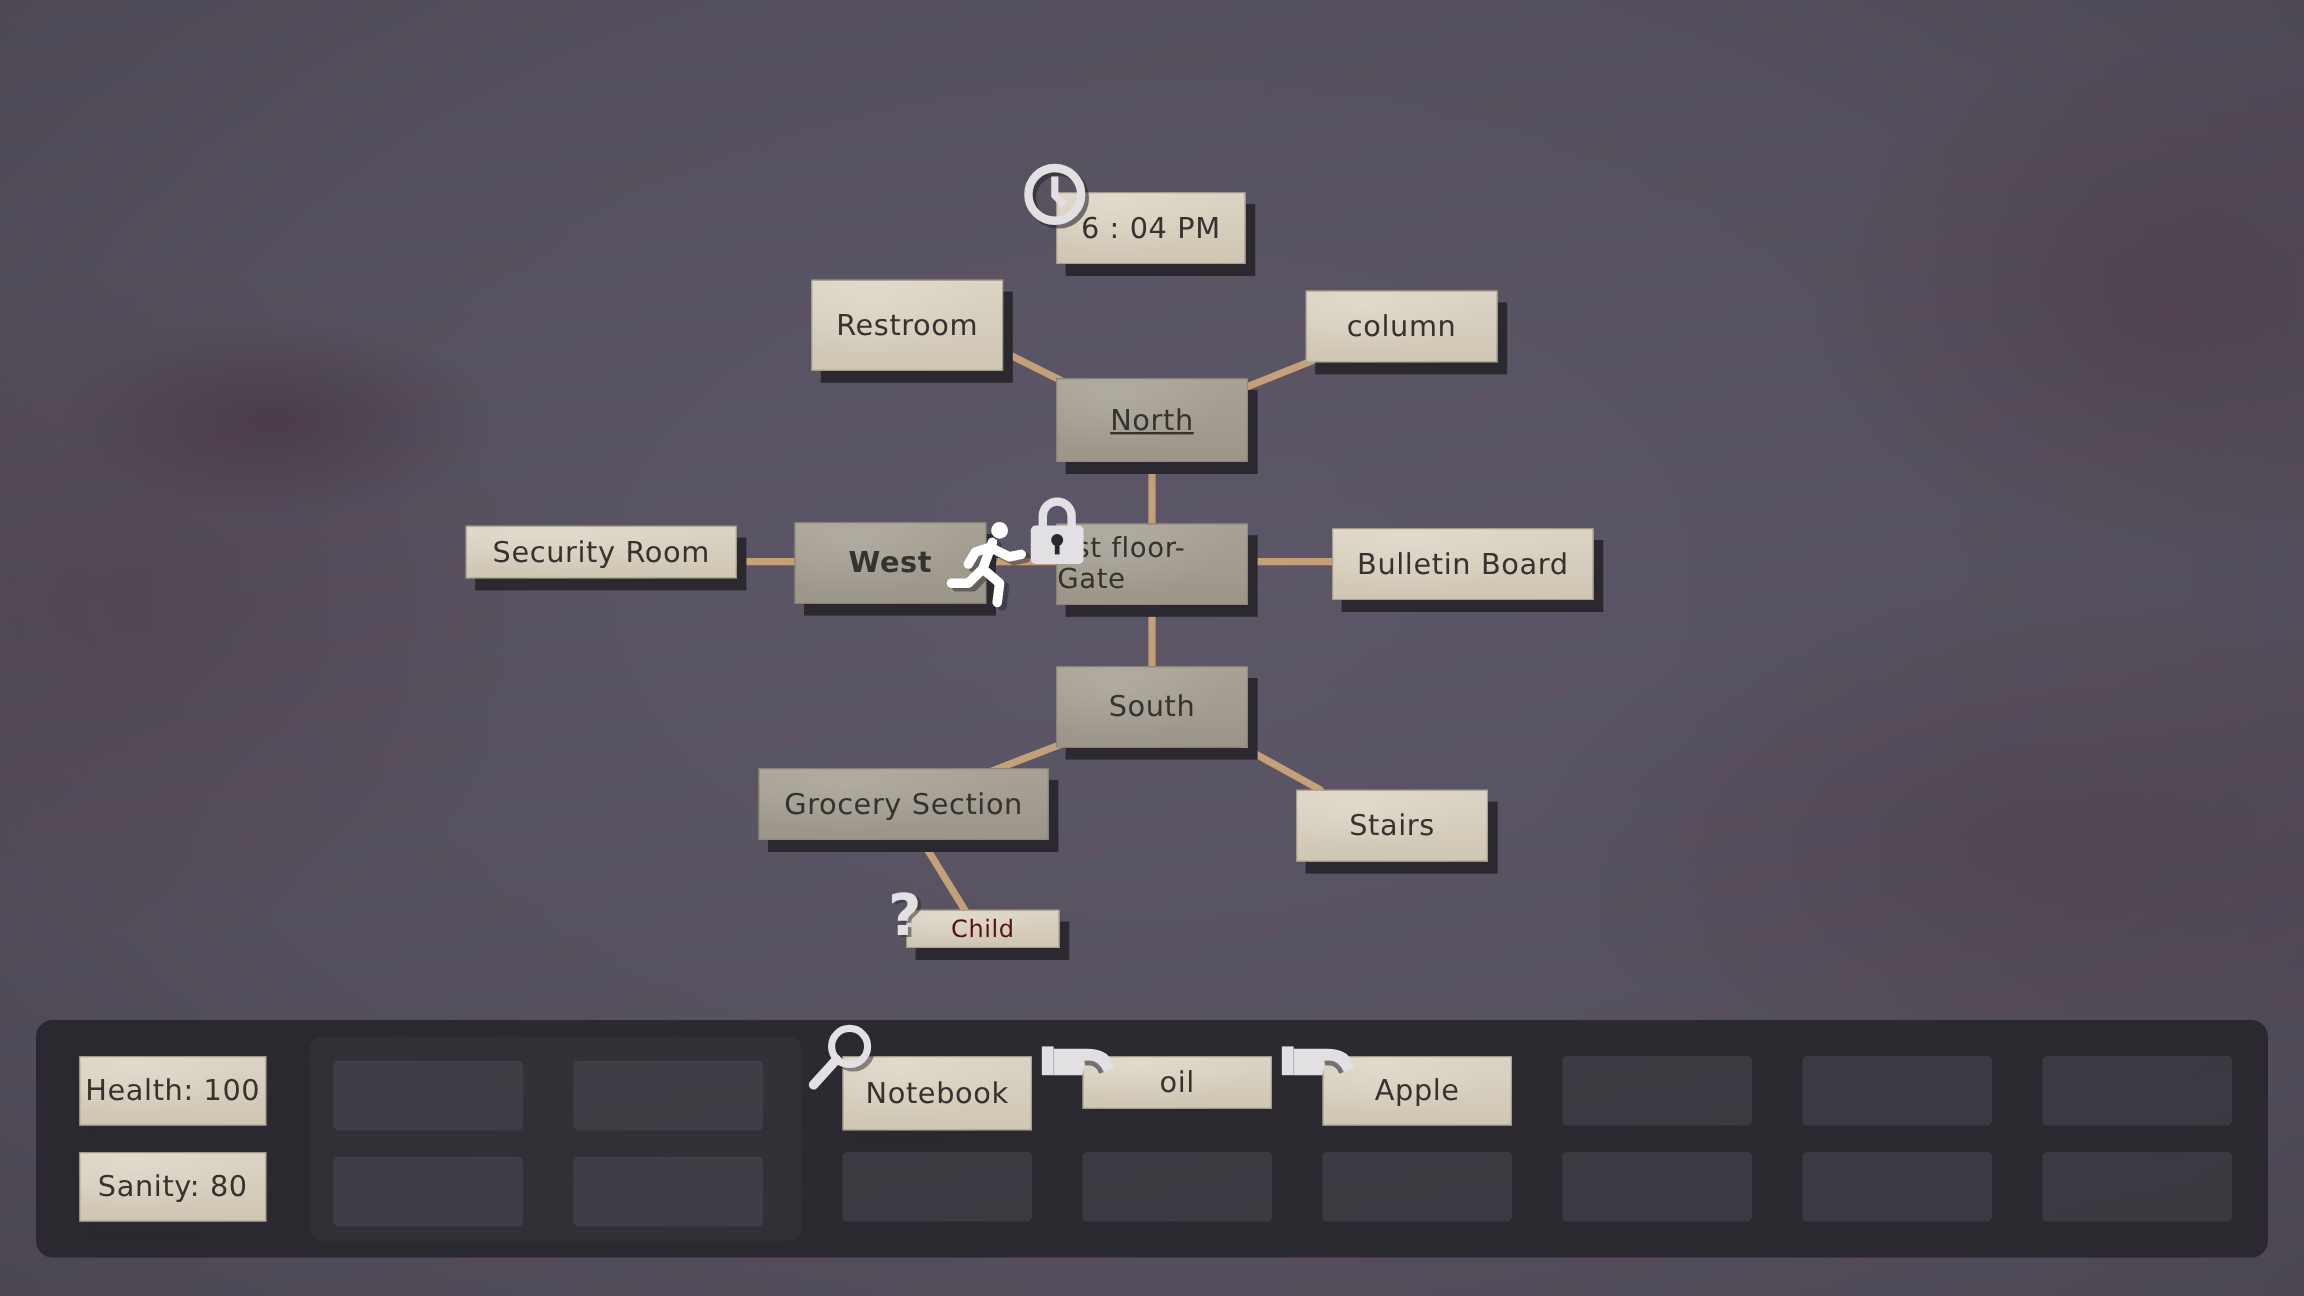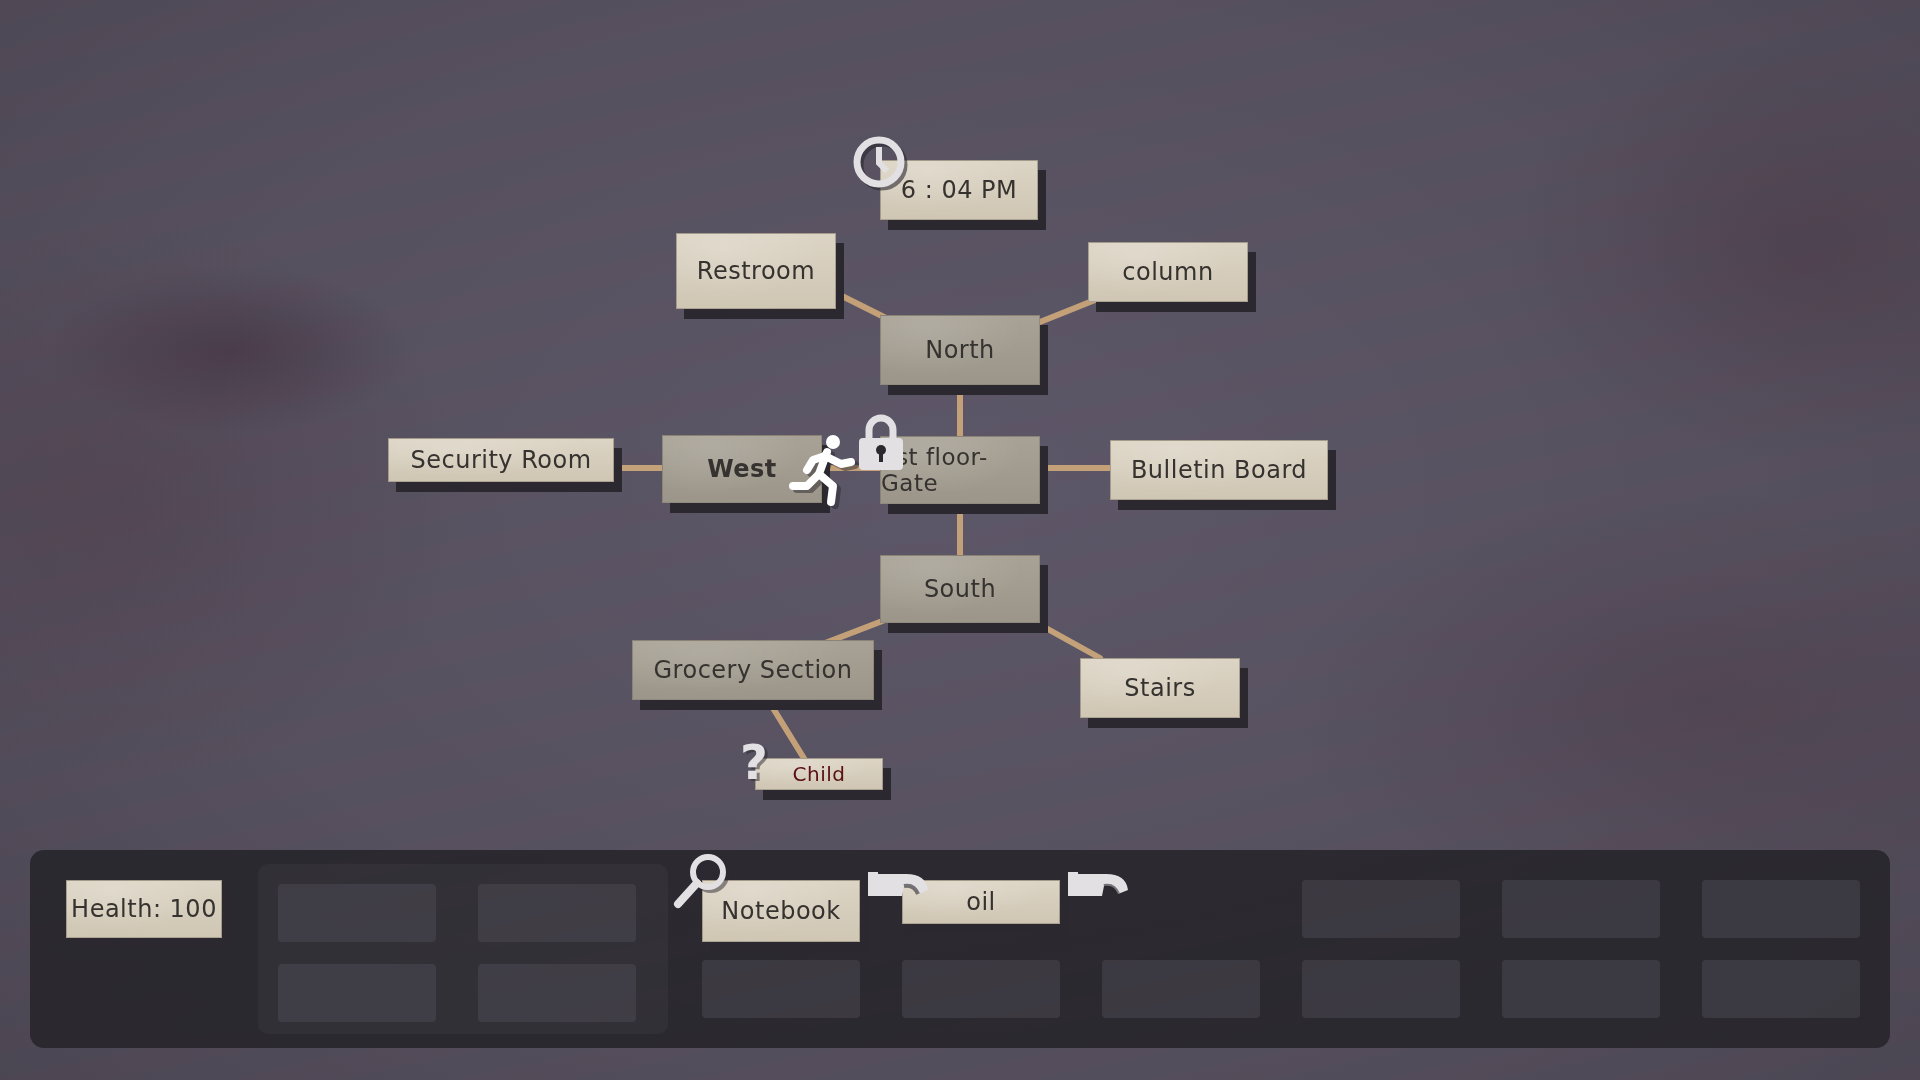--- a/index.html
+++ b/index.html
@@ -78,21 +78,21 @@
   <circle cx="29" cy="29" r="22" fill="none" stroke="#e2e0e2" stroke-width="7"></circle>
   <polyline points="29,14 29,30 37,38" fill="none" stroke="#e2e0e2" stroke-width="6"></polyline>
 </svg>
 
 <div class="card" style="left:676px; top:233px; width:160px; height:76px;">
   <span>Restroom</span>
 </div>
 <div class="card" style="left:1088px; top:242px; width:160px; height:60px;">
   <span>column</span>
 </div>
-<div class="card dim" style="left:880px; top:315px; width:160px; height:70px;">
+<div class="card dim" style="left:880px; top:315px; width:160px; height:70px;text-decoration:underline;">
   <span>North</span>
 </div>
 <div class="card" style="left:388px; top:438px; width:226px; height:44px;">
   <span>Security Room</span>
 </div>
 <div class="card dim" style="left:662px; top:435px; width:160px; height:68px;font-weight:bold;">
   <span>West</span>
 </div>
 <div class="card dim" style="left:880px; top:436px; width:160px; height:68px; font-size:23px;">
   <span>1st floor-Gate</span>
@@ -138,33 +138,39 @@
 
 <svg class="icon" width="40" height="56" style="left:738px; top:735px;" viewBox="0 0 40 56">
   <text x="5" y="46" font-family="DejaVu Sans, sans-serif" font-weight="bold" font-size="48" fill="#2b2830" opacity="0.5">?</text>
   <text x="2" y="44" font-family="DejaVu Sans, sans-serif" font-weight="bold" font-size="48" fill="#e2e0e2">?</text>
 </svg>
 
 <div class="hud">
   <div class="card" style="left:36px; top:30px; width:156px; height:58px;">
     <span>Health: 100</span>
   </div>
+  <div class="card" style="left:36px; top:110px; width:156px; height:58px;">
+    <span>Sanity: 80</span>
+  </div>
 
   <div class="stat-panel">
     <div class="slot" style="left:20px; top:20px;"></div>
     <div class="slot" style="left:220px; top:20px;"></div>
     <div class="slot" style="left:20px; top:100px;"></div>
     <div class="slot" style="left:220px; top:100px;"></div>
   </div>
 
   <div class="card" style="left:672px; top:30px; width:158px; height:62px;">
     <span>Notebook</span>
   </div>
   <div class="card" style="left:872px; top:30px; width:158px; height:44px;">
     <span>oil</span>
+  </div>
+  <div class="card" style="left:1072px; top:30px; width:158px; height:58px;">
+    <span>Apple</span>
   </div>
   <div class="slot" style="left:1272px; top:30px;"></div>
   <div class="slot" style="left:1472px; top:30px;"></div>
   <div class="slot" style="left:1672px; top:30px;"></div>
 
   <div class="slot" style="left:672px; top:110px;"></div>
   <div class="slot" style="left:872px; top:110px;"></div>
   <div class="slot" style="left:1072px; top:110px;"></div>
   <div class="slot" style="left:1272px; top:110px;"></div>
   <div class="slot" style="left:1472px; top:110px;"></div>

